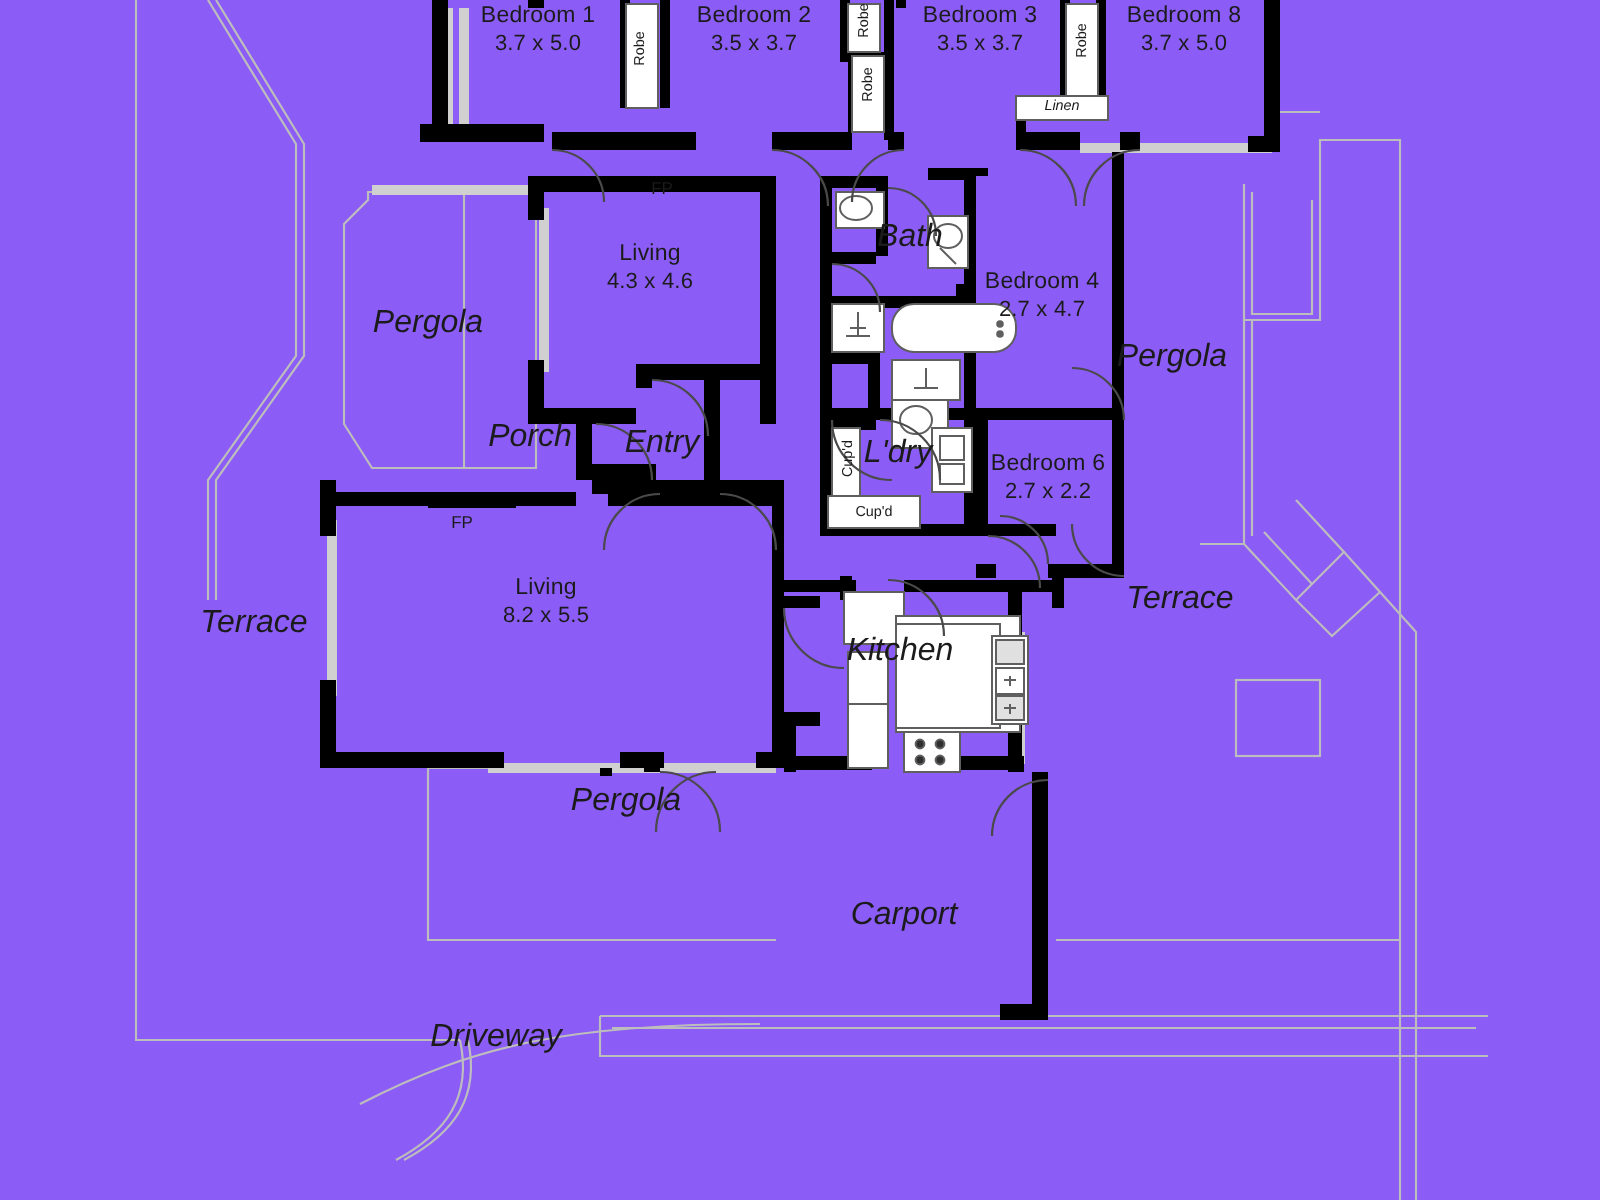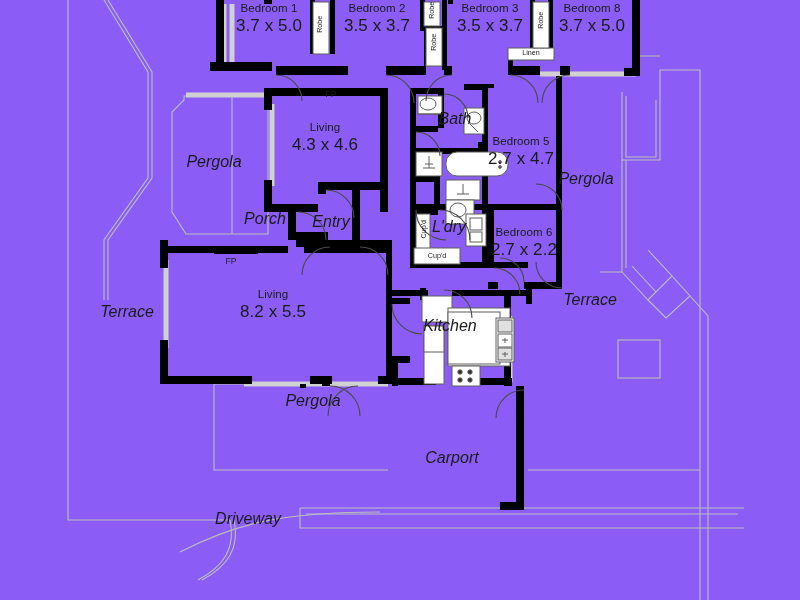--- a/index.html
+++ b/index.html
@@ -15,21 +15,21 @@
   
   .lbl{
     position:absolute;
     text-align:center;
     line-height:1.18;
     white-space:nowrap;
     color:#1b1b1b;
     pointer-events:none;
   }
   .room .name{font-size:11.5px;letter-spacing:.1px;}
-  .room .dim{font-size:17px;letter-spacing:.1px;}
+  .room .dim{font-size:11px;letter-spacing:.1px;}
   .area{font-size:16px;font-style:italic;}
   .small{font-size:8.5px;}
   .tiny{font-size:7.2px;}
   .vert{
     transform:rotate(-90deg);
     transform-origin:50% 50%;
   }
 </style>
 </head>
 <body>
@@ -300,21 +300,21 @@
       <div class="name">Bedroom 3</div>
       <div class="dim">3.5 x 3.7</div>
     </div>
 
     <div class="lbl room" style="left:542px;top:2px;width:100px;">
       <div class="name">Bedroom 8</div>
       <div class="dim">3.7 x 5.0</div>
     </div>
 
     <div class="lbl room" style="left:471px;top:135px;width:100px;">
-      <div class="name">Bedroom 5</div>
+      <div class="name">Bedroom 4</div>
       <div class="dim">2.7 x 4.7</div>
     </div>
 
     <div class="lbl room" style="left:474px;top:226px;width:100px;">
       <div class="name">Bedroom 6</div>
       <div class="dim">2.7 x 2.2</div>
     </div>
 
     <div class="lbl room" style="left:275px;top:121px;width:100px;">
       <div class="name">Living</div>
@@ -340,20 +340,20 @@
     <div class="lbl area" style="left:263px;top:392px;width:100px;">Pergola</div>
     <div class="lbl area" style="left:77px;top:303px;width:100px;">Terrace</div>
     <div class="lbl area" style="left:540px;top:291px;width:100px;">Terrace</div>
   </div>
 
   <div>
     <div class="lbl tiny vert" style="left:300px;top:20px;width:40px;">Robe</div>
     <div class="lbl tiny vert" style="left:412px;top:6px;width:40px;">Robe</div>
     <div class="lbl tiny vert" style="left:414px;top:38px;width:40px;">Robe</div>
     <div class="lbl tiny vert" style="left:521px;top:16px;width:40px;">Robe</div>
-    <div class="lbl tiny" style="left:511px;top:49px;width:40px;">Linen</div>
+    <div class="lbl tiny" style="left:511px;top:49px;width:40px;font-style:italic;">Linen</div>
     <div class="lbl tiny vert" style="left:404px;top:225px;width:40px;">Cup'd</div>
     <div class="lbl tiny" style="left:417px;top:252px;width:40px;">Cup'd</div>
     <div class="lbl small" style="left:311px;top:89px;width:40px;">FP</div>
     <div class="lbl small" style="left:211px;top:256px;width:40px;">FP</div>
   </div>
 
 </div>
 
 </body></html>

